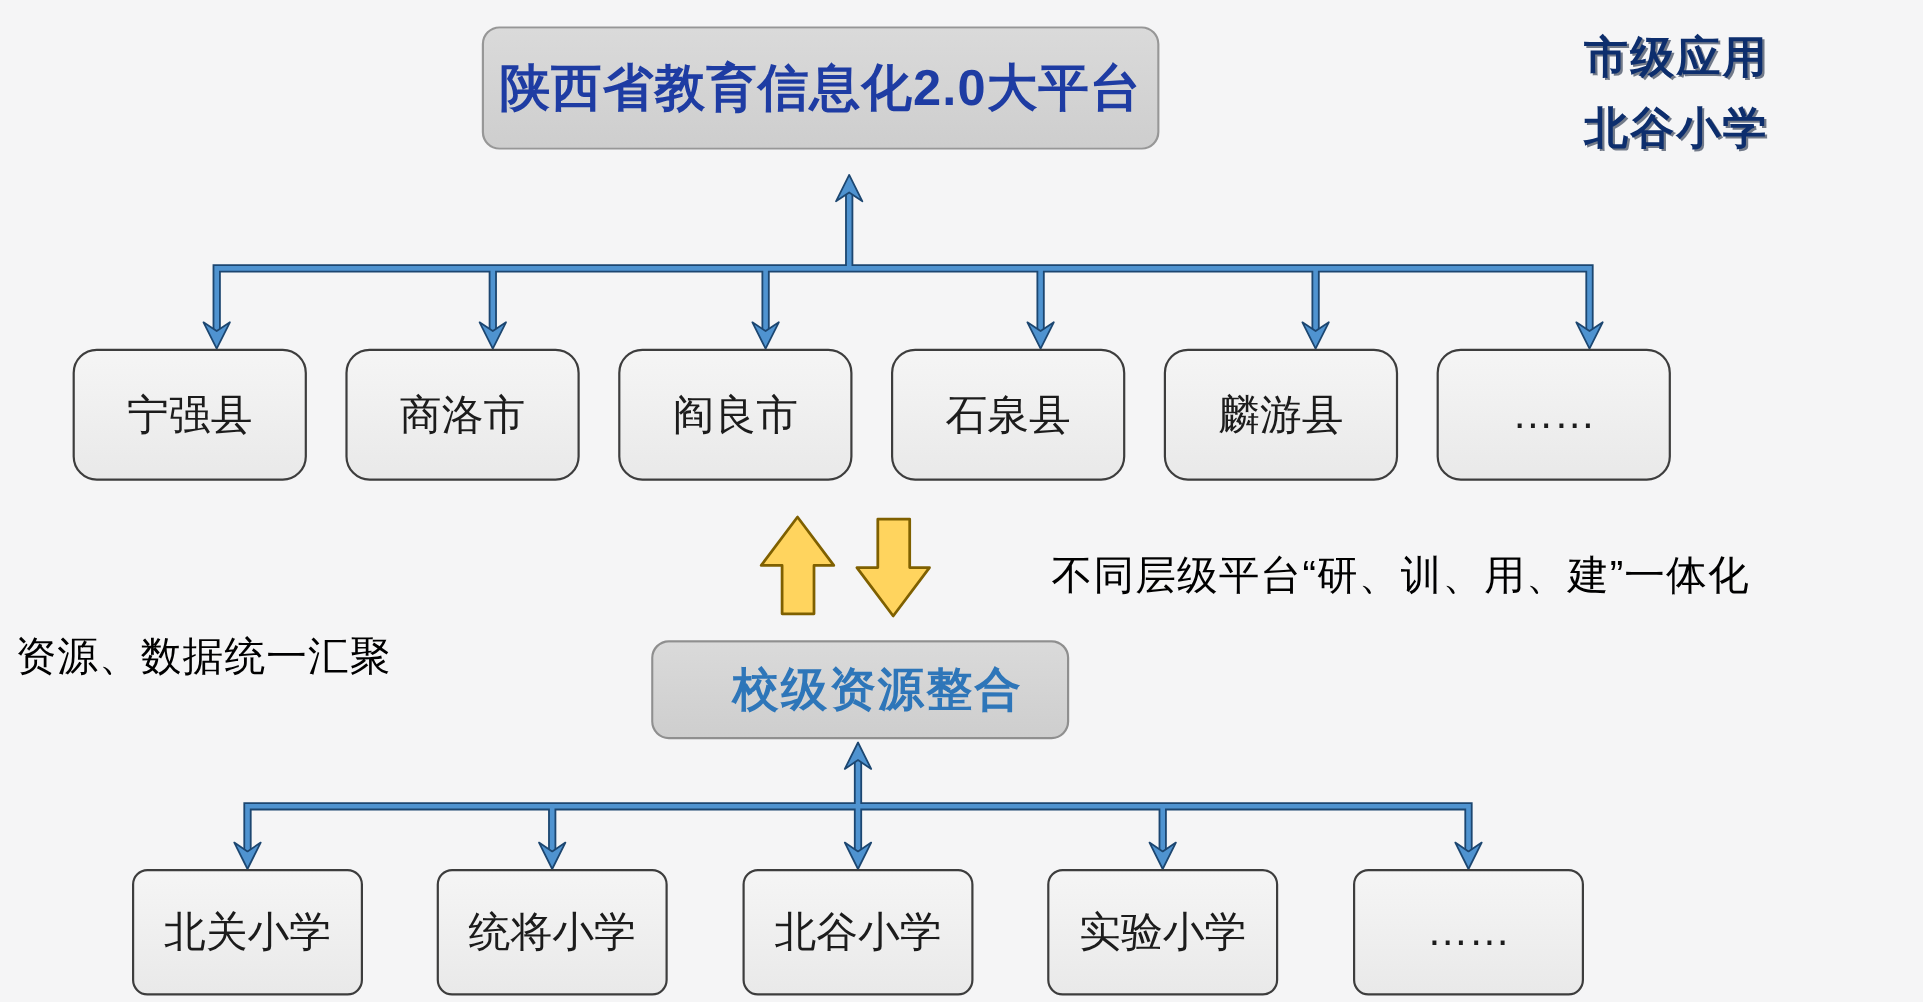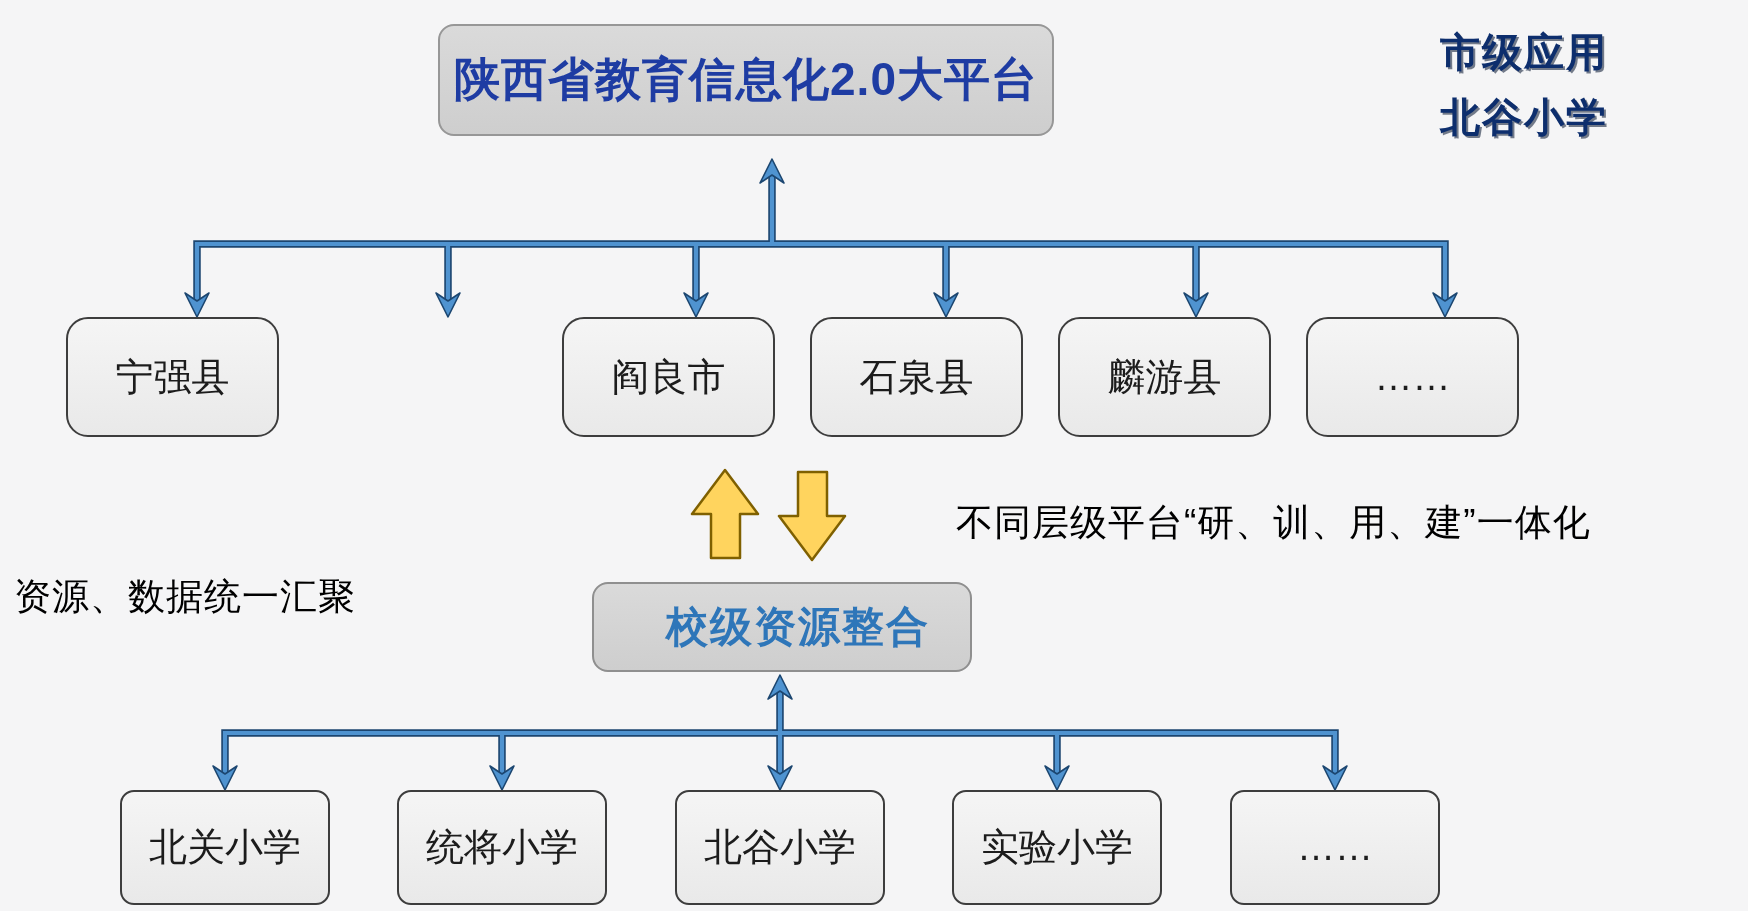--- a/index.html
+++ b/index.html
@@ -112,20 +112,21 @@
   </svg>
 
   <div class="box platform-box">陕西省教育信息化2.0大平台</div>
 
   <div class="side-labels">
     <div class="side-label">市级应用</div>
     <div class="side-label">北谷小学</div>
   </div>
 
   <div class="box region" style="left:26px">宁强县</div>
+  <div class="box region" style="left:274px">商洛市</div>
   <div class="box region" style="left:522px">阎良市</div>
   <div class="box region" style="left:770px">石泉县</div>
   <div class="box region" style="left:1018px">麟游县</div>
   <div class="box region" style="left:1266px">……</div>
 
   <div class="annotation annotation-right">不同层级平台“研、训、用、建”一体化</div>
   <div class="annotation annotation-left">资源、数据统一汇聚</div>
 
   <div class="box center-box">校级资源整合</div>
 

